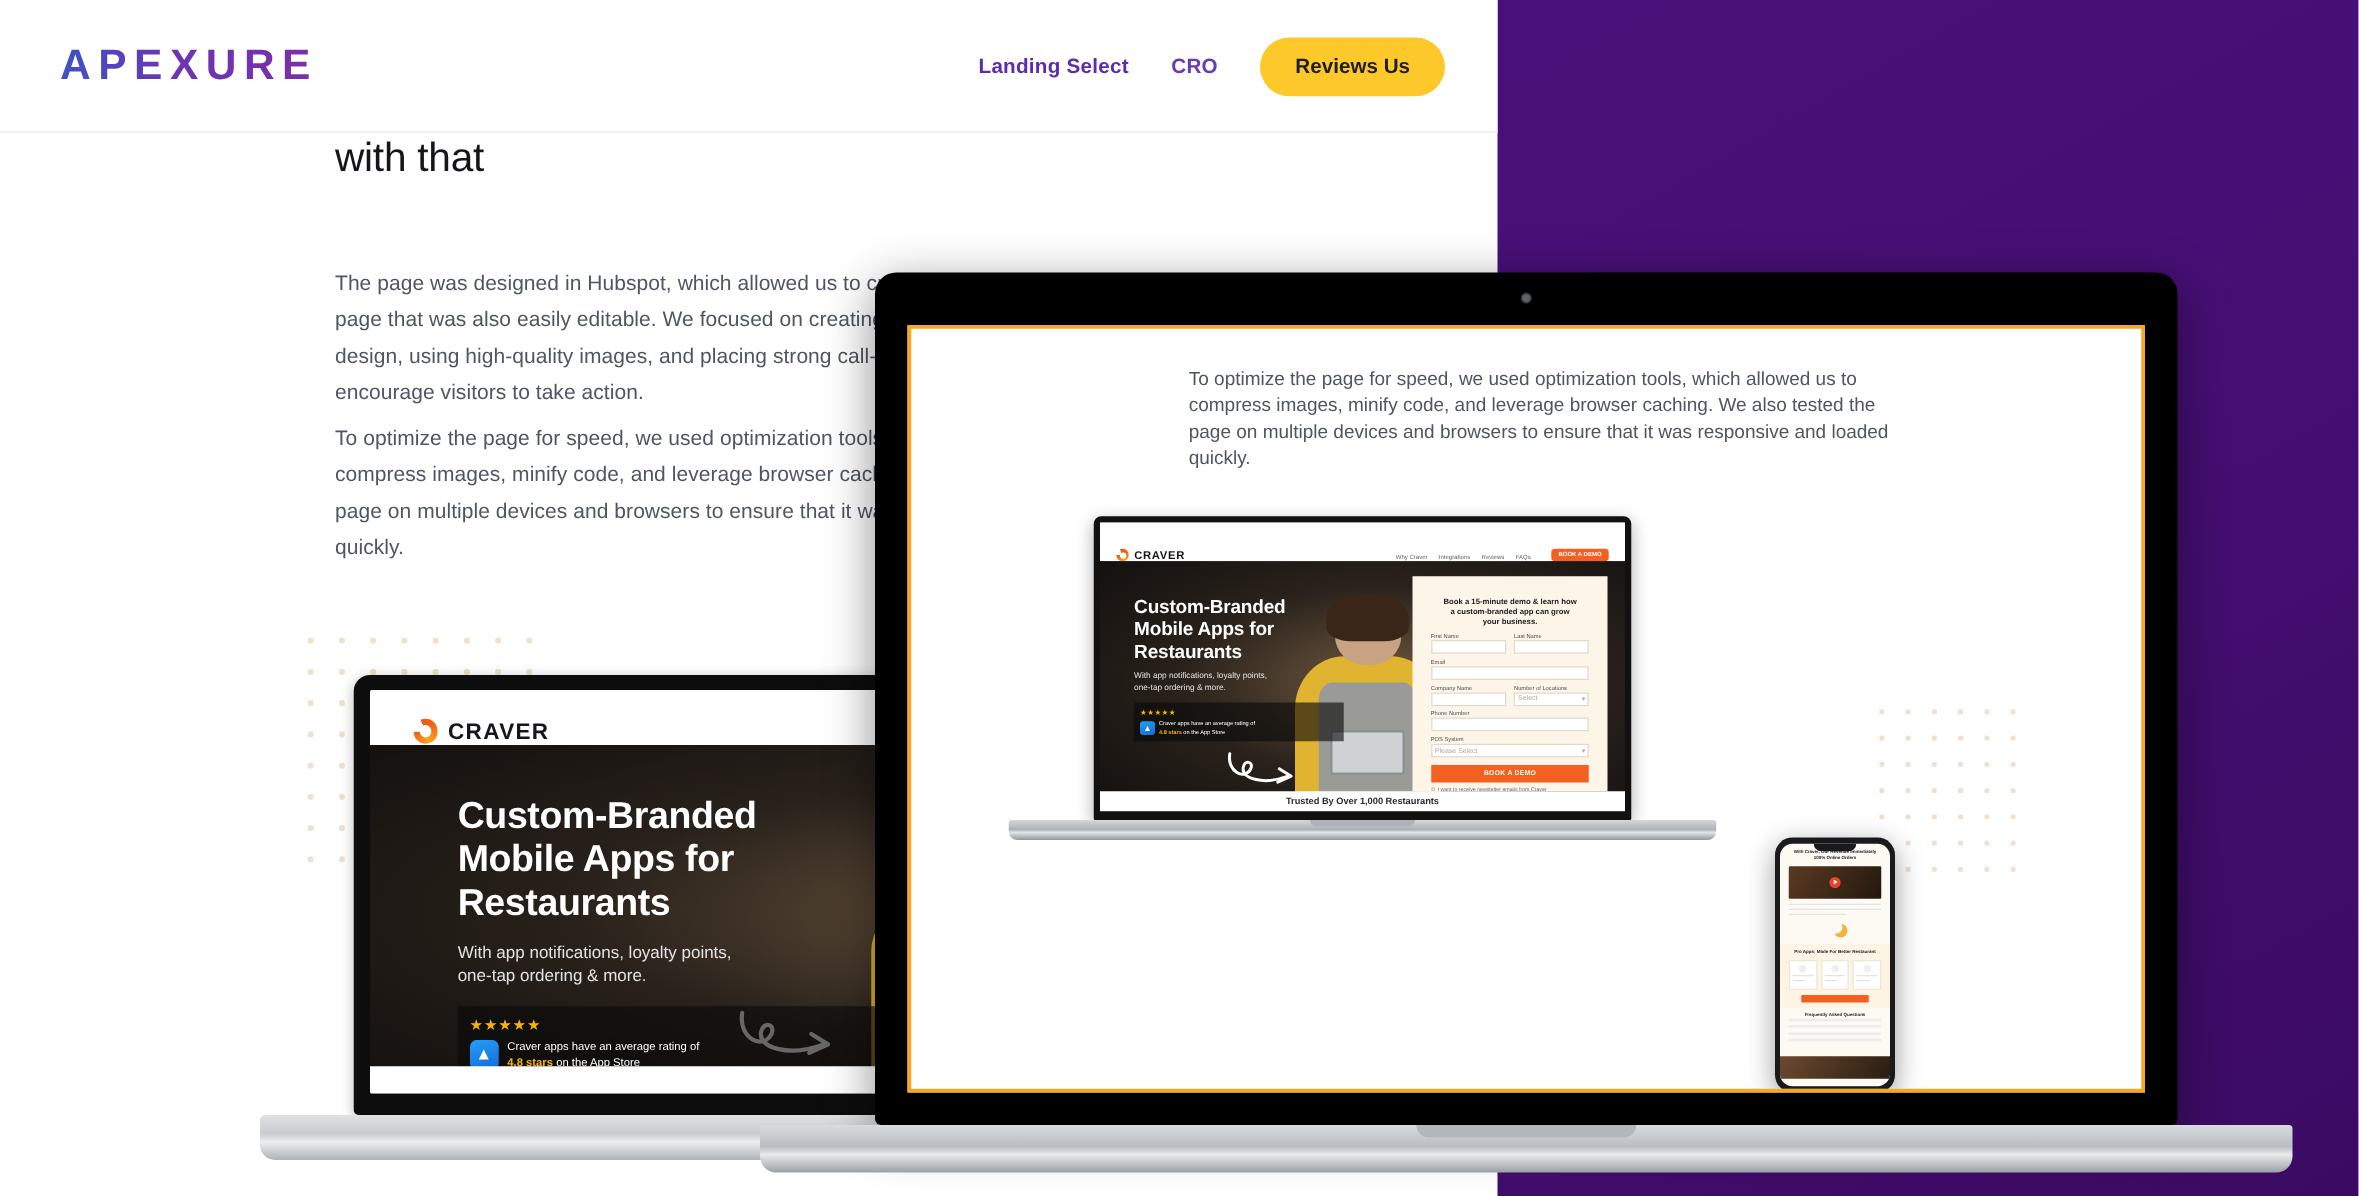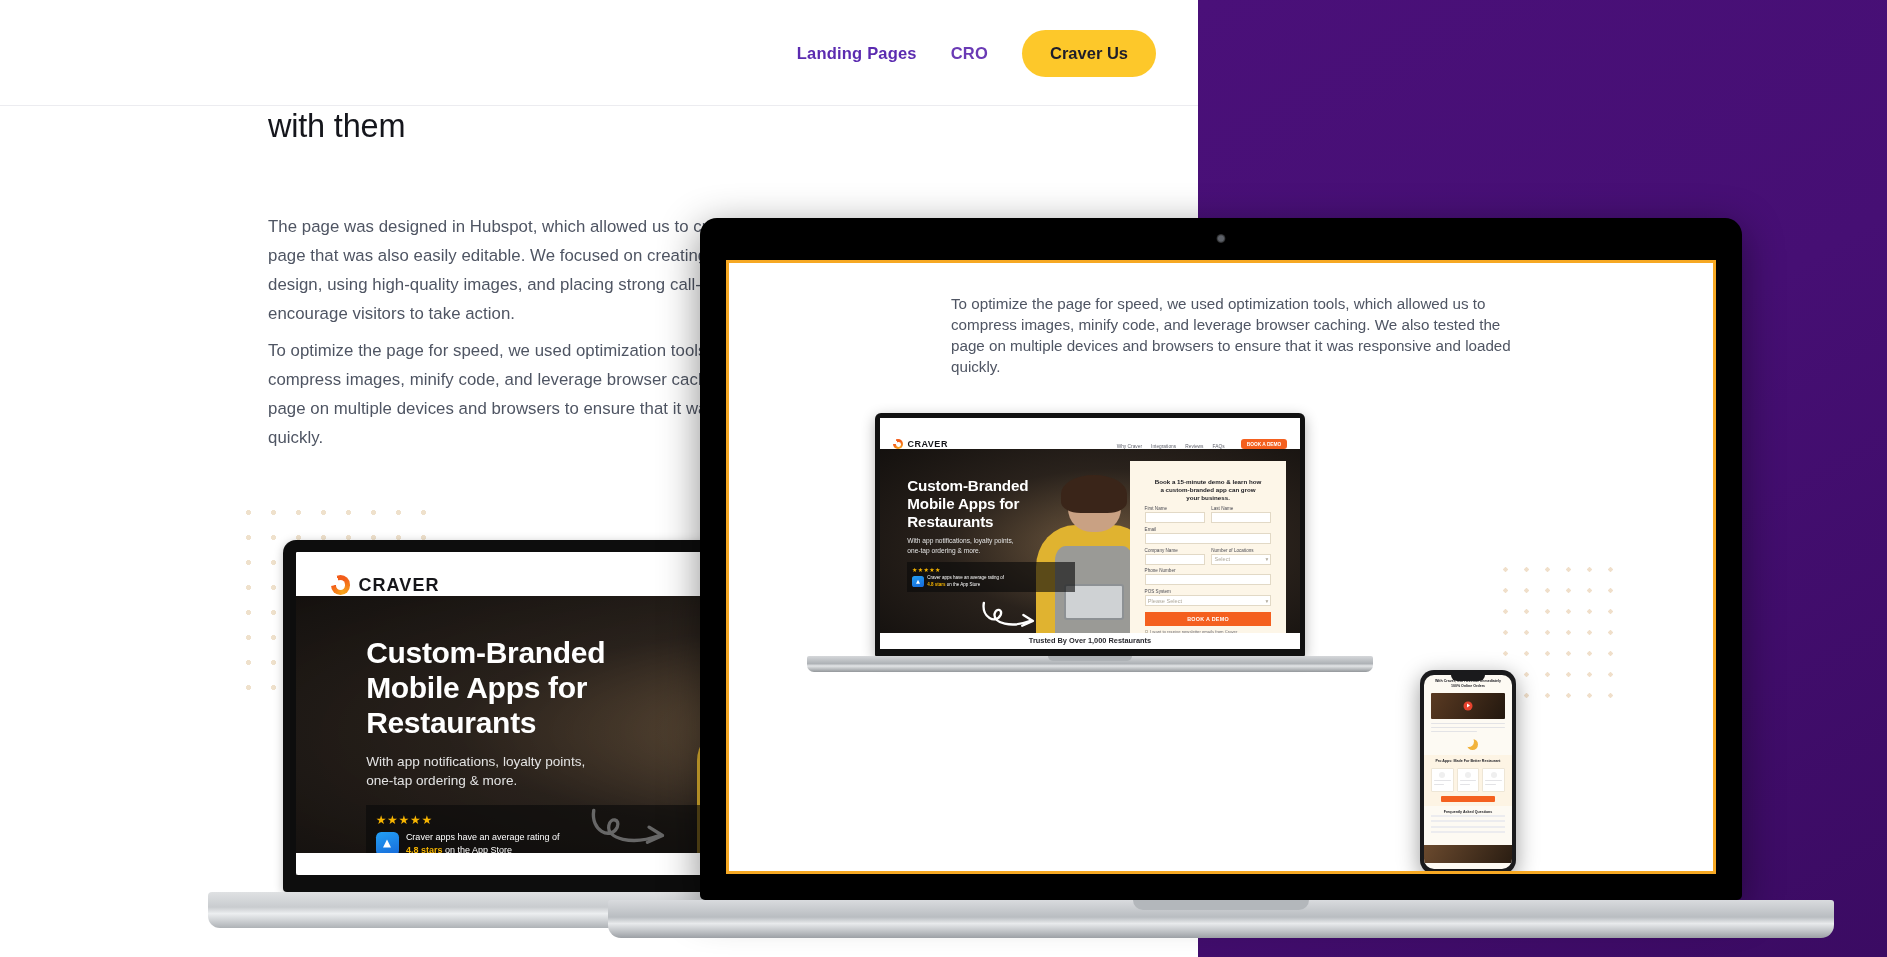--- a/index.html
+++ b/index.html
@@ -261,21 +261,21 @@
 
 <div id="stage">
 
   <div class="purple-panel">
     
   </div>
 
   <div class="article">
     <h1 class="headline">
       <span class="l1">designing a landing page that resonated</span>
-      <span class="l1">with them</span>
+      <span class="l1">with that</span>
     </h1>
     <p class="body-p p1">The page was designed in Hubspot, which allowed us to create a visually appealing page that was also easily editable. We focused on creating a clean and modern design, using high-quality images, and placing strong call-to-actions above the fold to encourage visitors to take action.</p>
     <p class="body-p p2">To optimize the page for speed, we used optimization tools, which allowed us to compress images, minify code, and leverage browser caching. We also tested the page on multiple devices and browsers to ensure that it was responsive and loaded quickly.</p>
     <div class="dots-bg"></div>
   </div>
 
   <div class="laptop-back">
     <div class="lb-screen">
       <div class="lb-inner">
 
@@ -530,20 +530,21 @@
             <div class="ph-bottomimg"></div>
           </div>
         </div>
 
       </div>
     </div>
     <div class="lf-base"></div>
   </div>
 
   <div class="navbar">
+    <div class="brand">APEXURE</div>
     <div class="nav-right">
-      <span class="nav-link">Landing Pages</span>
+      <span class="nav-link">Landing Select</span>
       <span class="nav-link muted">CRO</span>
-      <button class="cta-btn">Craver Us</button>
+      <button class="cta-btn">Reviews Us</button>
     </div>
   </div>
 
 </div>
 
 </body></html>

